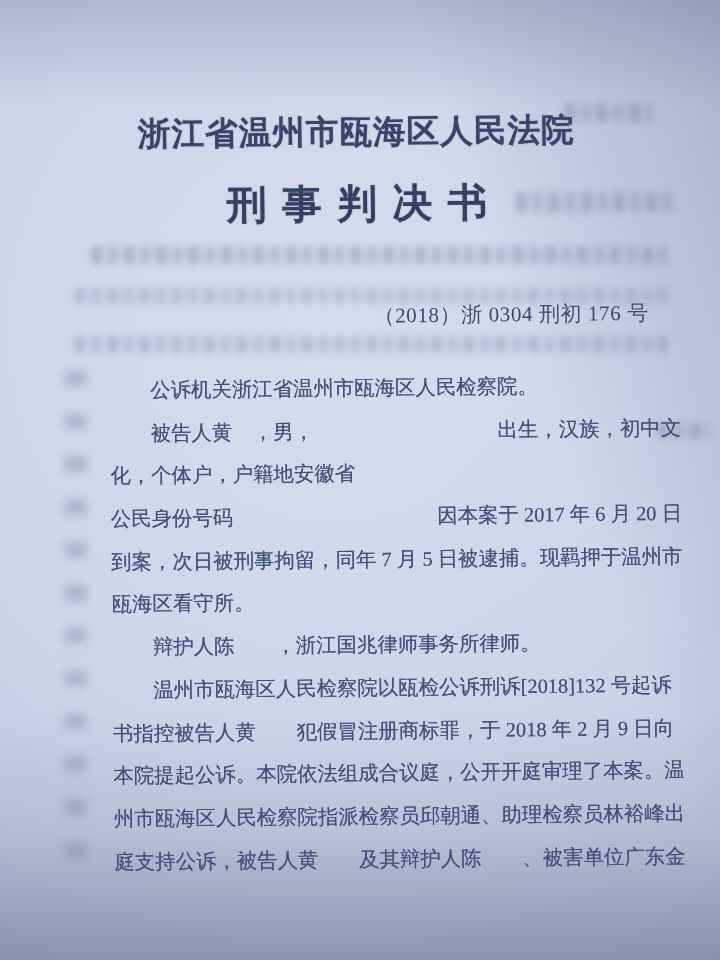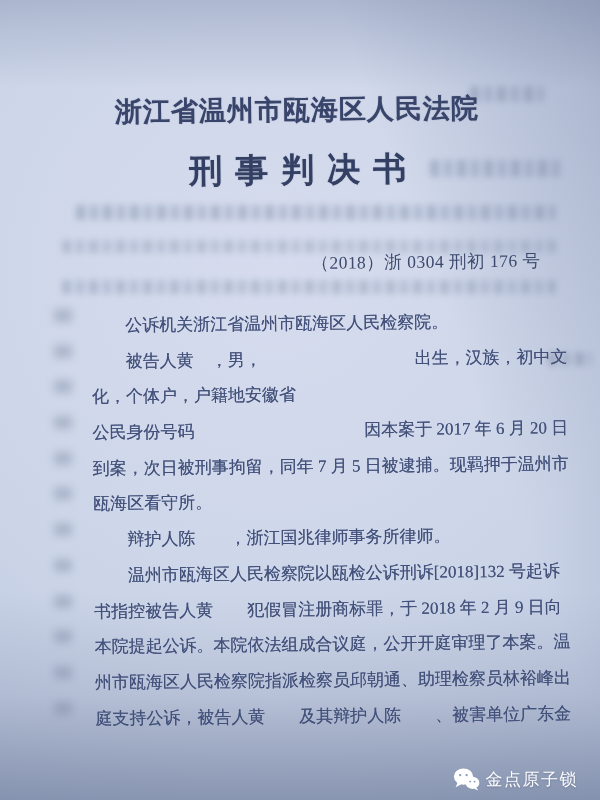--- a/index.html
+++ b/index.html
@@ -80,29 +80,14 @@
       <div class="line">瓯海区看守所。</div>
       <div class="line indent">辩护人陈　　，浙江国兆律师事务所律师。</div>
       <div class="line indent">温州市瓯海区人民检察院以瓯检公诉刑诉[2018]132 号起诉</div>
       <div class="line">书指控被告人黄　　犯假冒注册商标罪，于 2018 年 2 月 9 日向</div>
       <div class="line">本院提起公诉。本院依法组成合议庭，公开开庭审理了本案。温</div>
       <div class="line">州市瓯海区人民检察院指派检察员邱朝通、助理检察员林裕峰出</div>
       <div class="line">庭支持公诉，被告人黄　　及其辩护人陈　　、被害单位广东金</div>
     </div>
   </div>
 
-  <div class="watermark">
-    <span>
-      <svg width="27" height="23" viewBox="0 0 27 23" xmlns="http://www.w3.org/2000/svg">
-        <ellipse cx="10.5" cy="8.6" rx="9.6" ry="8.1" fill="#ffffff"></ellipse>
-        <path d="M4.6 14.6 L2.6 19.2 L8.4 16.2 Z" fill="#ffffff"></path>
-        <ellipse cx="19.4" cy="14.8" rx="7.0" ry="6.1" fill="#ffffff"></ellipse>
-        <path d="M23.4 19.4 L25.3 22.6 L20.6 20.6 Z" fill="#ffffff"></path>
-        <circle cx="7.2" cy="7.2" r="1.15" fill="#8d9bba"></circle>
-        <circle cx="13.6" cy="7.2" r="1.15" fill="#8d9bba"></circle>
-        <circle cx="17.1" cy="13.6" r="0.95" fill="#8d9bba"></circle>
-        <circle cx="21.6" cy="13.6" r="0.95" fill="#8d9bba"></circle>
-      </svg>
-    </span>
-    <span>金点原子锁</span>
-  </div>
 
 </div>
 
 </body></html>

